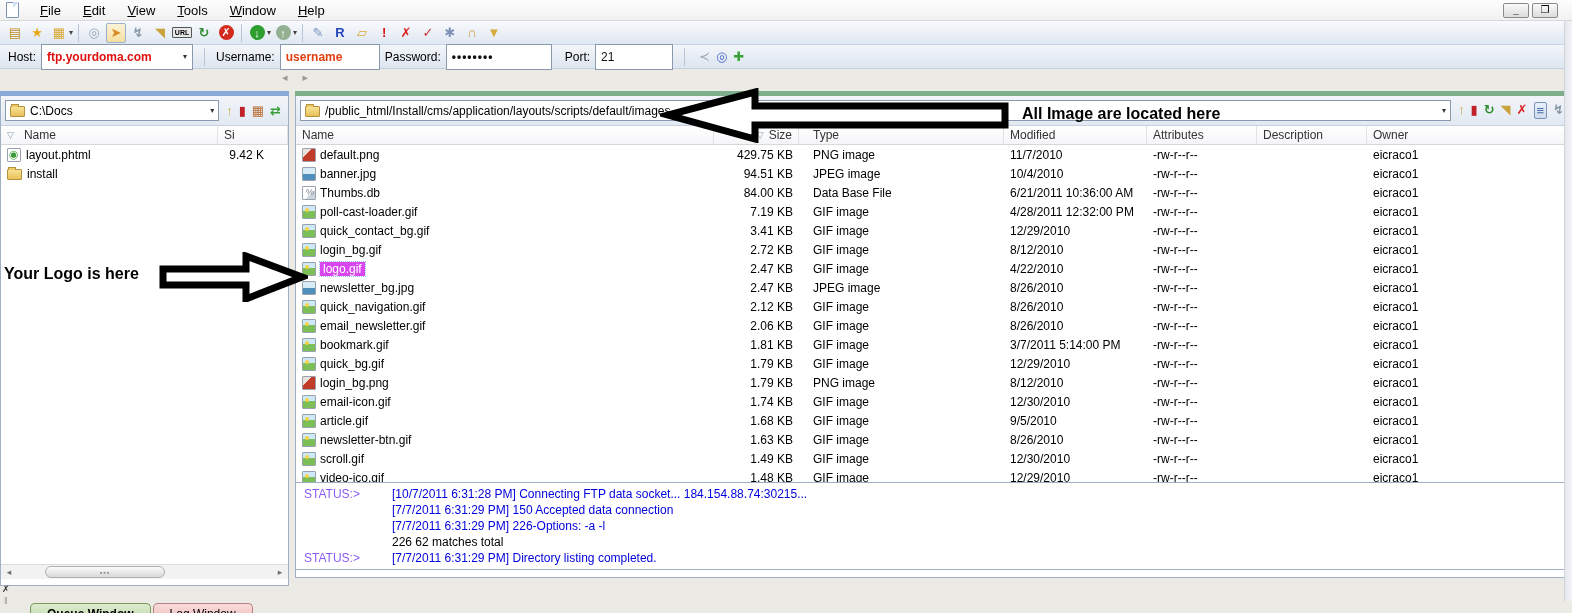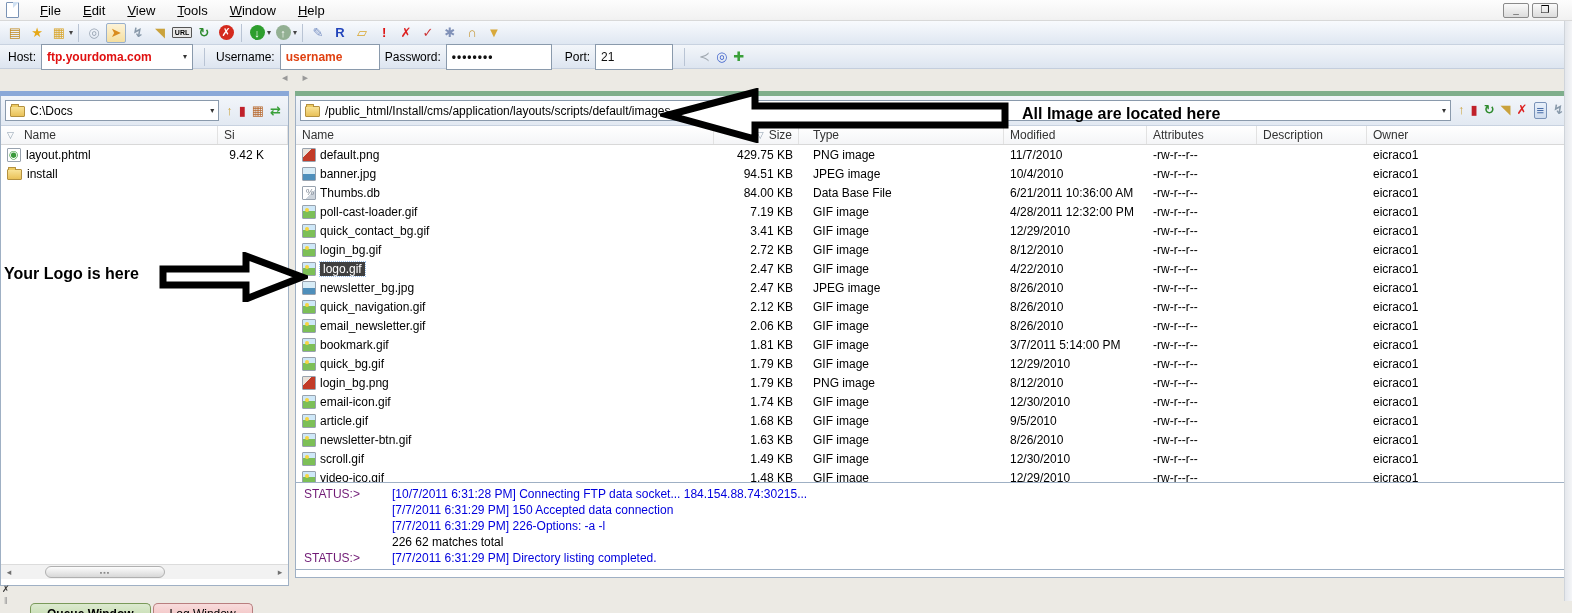--- a/index.html
+++ b/index.html
@@ -73,37 +73,37 @@
   .c-size { width:85px; justify-content:flex-end; }
   .c-type { width:205px; padding-left:14px; }
   .c-mod  { width:143px; }
   .c-attr { width:110px; }
   .c-desc { width:110px; }
   .c-owner{ width:204px; }
   .l-name { flex:1; gap:5px; }
   .l-size { width:70px; justify-content:flex-end; padding-right:24px; }
 
   .file-list { height:337px; overflow:hidden; }
-  .sel .namebox { background:#404040; color:#fff; outline:1px dotted #9cc2ee; padding:0 3px; }
+  .sel .namebox { background:#d946ef; color:#fff; outline:1px dotted #9cc2ee; padding:0 3px; }
 
   
   .fi { width:14px; height:14px; border:1px solid #98a2ae; border-radius:1px; flex:none; position:relative; background:#fff; }
   .fi-gif { background:linear-gradient(180deg,#cfe8f8 0 42%,#7cbf57 42% 100%); }
   .fi-gif::after { content:""; position:absolute; left:2px; top:2px; width:4px; height:4px; border-radius:50%; background:#f5d442; }
   .fi-jpg { background:linear-gradient(180deg,#d8ecf6 0 50%,#4f8fbb 50% 100%); }
   .fi-png { background:linear-gradient(135deg,#e9e2da 0 35%,#c23b28 35% 100%); }
   .fi-db  { background:linear-gradient(135deg,#ffffff 0 60%,#cdd4dc 60% 100%); }
   .fi-db::after { content:"%"; position:absolute; left:3px; top:0px; font-size:9px; color:#7d8692; }
   .fi-phtml { background:#fff; }
   .fi-phtml::after { content:"◉"; position:absolute; left:1px; top:-1px; font-size:11px; color:#3a9a3a; }
 
   
   .statusbox { height:88px; border-top:1px solid #9fb0c4; border-bottom:1px solid #9fb0c4; background:#fff; padding:3px 0 0 8px; font-size:12px; overflow:hidden; }
   .sline { display:flex; line-height:16px; }
-  .sprefix { width:88px; color:#701a75; flex:none; }
+  .sprefix { width:88px; color:#8b5cf6; flex:none; }
   .smsg-blue { color:#0000dd; }
   .smsg-black { color:#000; }
 
   
   .hscroll { position:absolute; left:0; bottom:6px; width:287px; height:15px; background:#f2f2f2; border-top:1px solid #dcdcdc; display:flex; align-items:center; }
   .sc-arrow { width:16px; text-align:center; color:#707070; font-size:9px; }
   .sc-track { flex:1; position:relative; height:100%; }
   .sc-thumb { position:absolute; left:28px; top:1px; width:120px; height:12px; background:linear-gradient(#fcfcfc,#d8d8d8); border:1px solid #b0b0b0; border-radius:6px; text-align:center; font-size:7px; color:#888; line-height:11px; letter-spacing:1px; }
 
   

